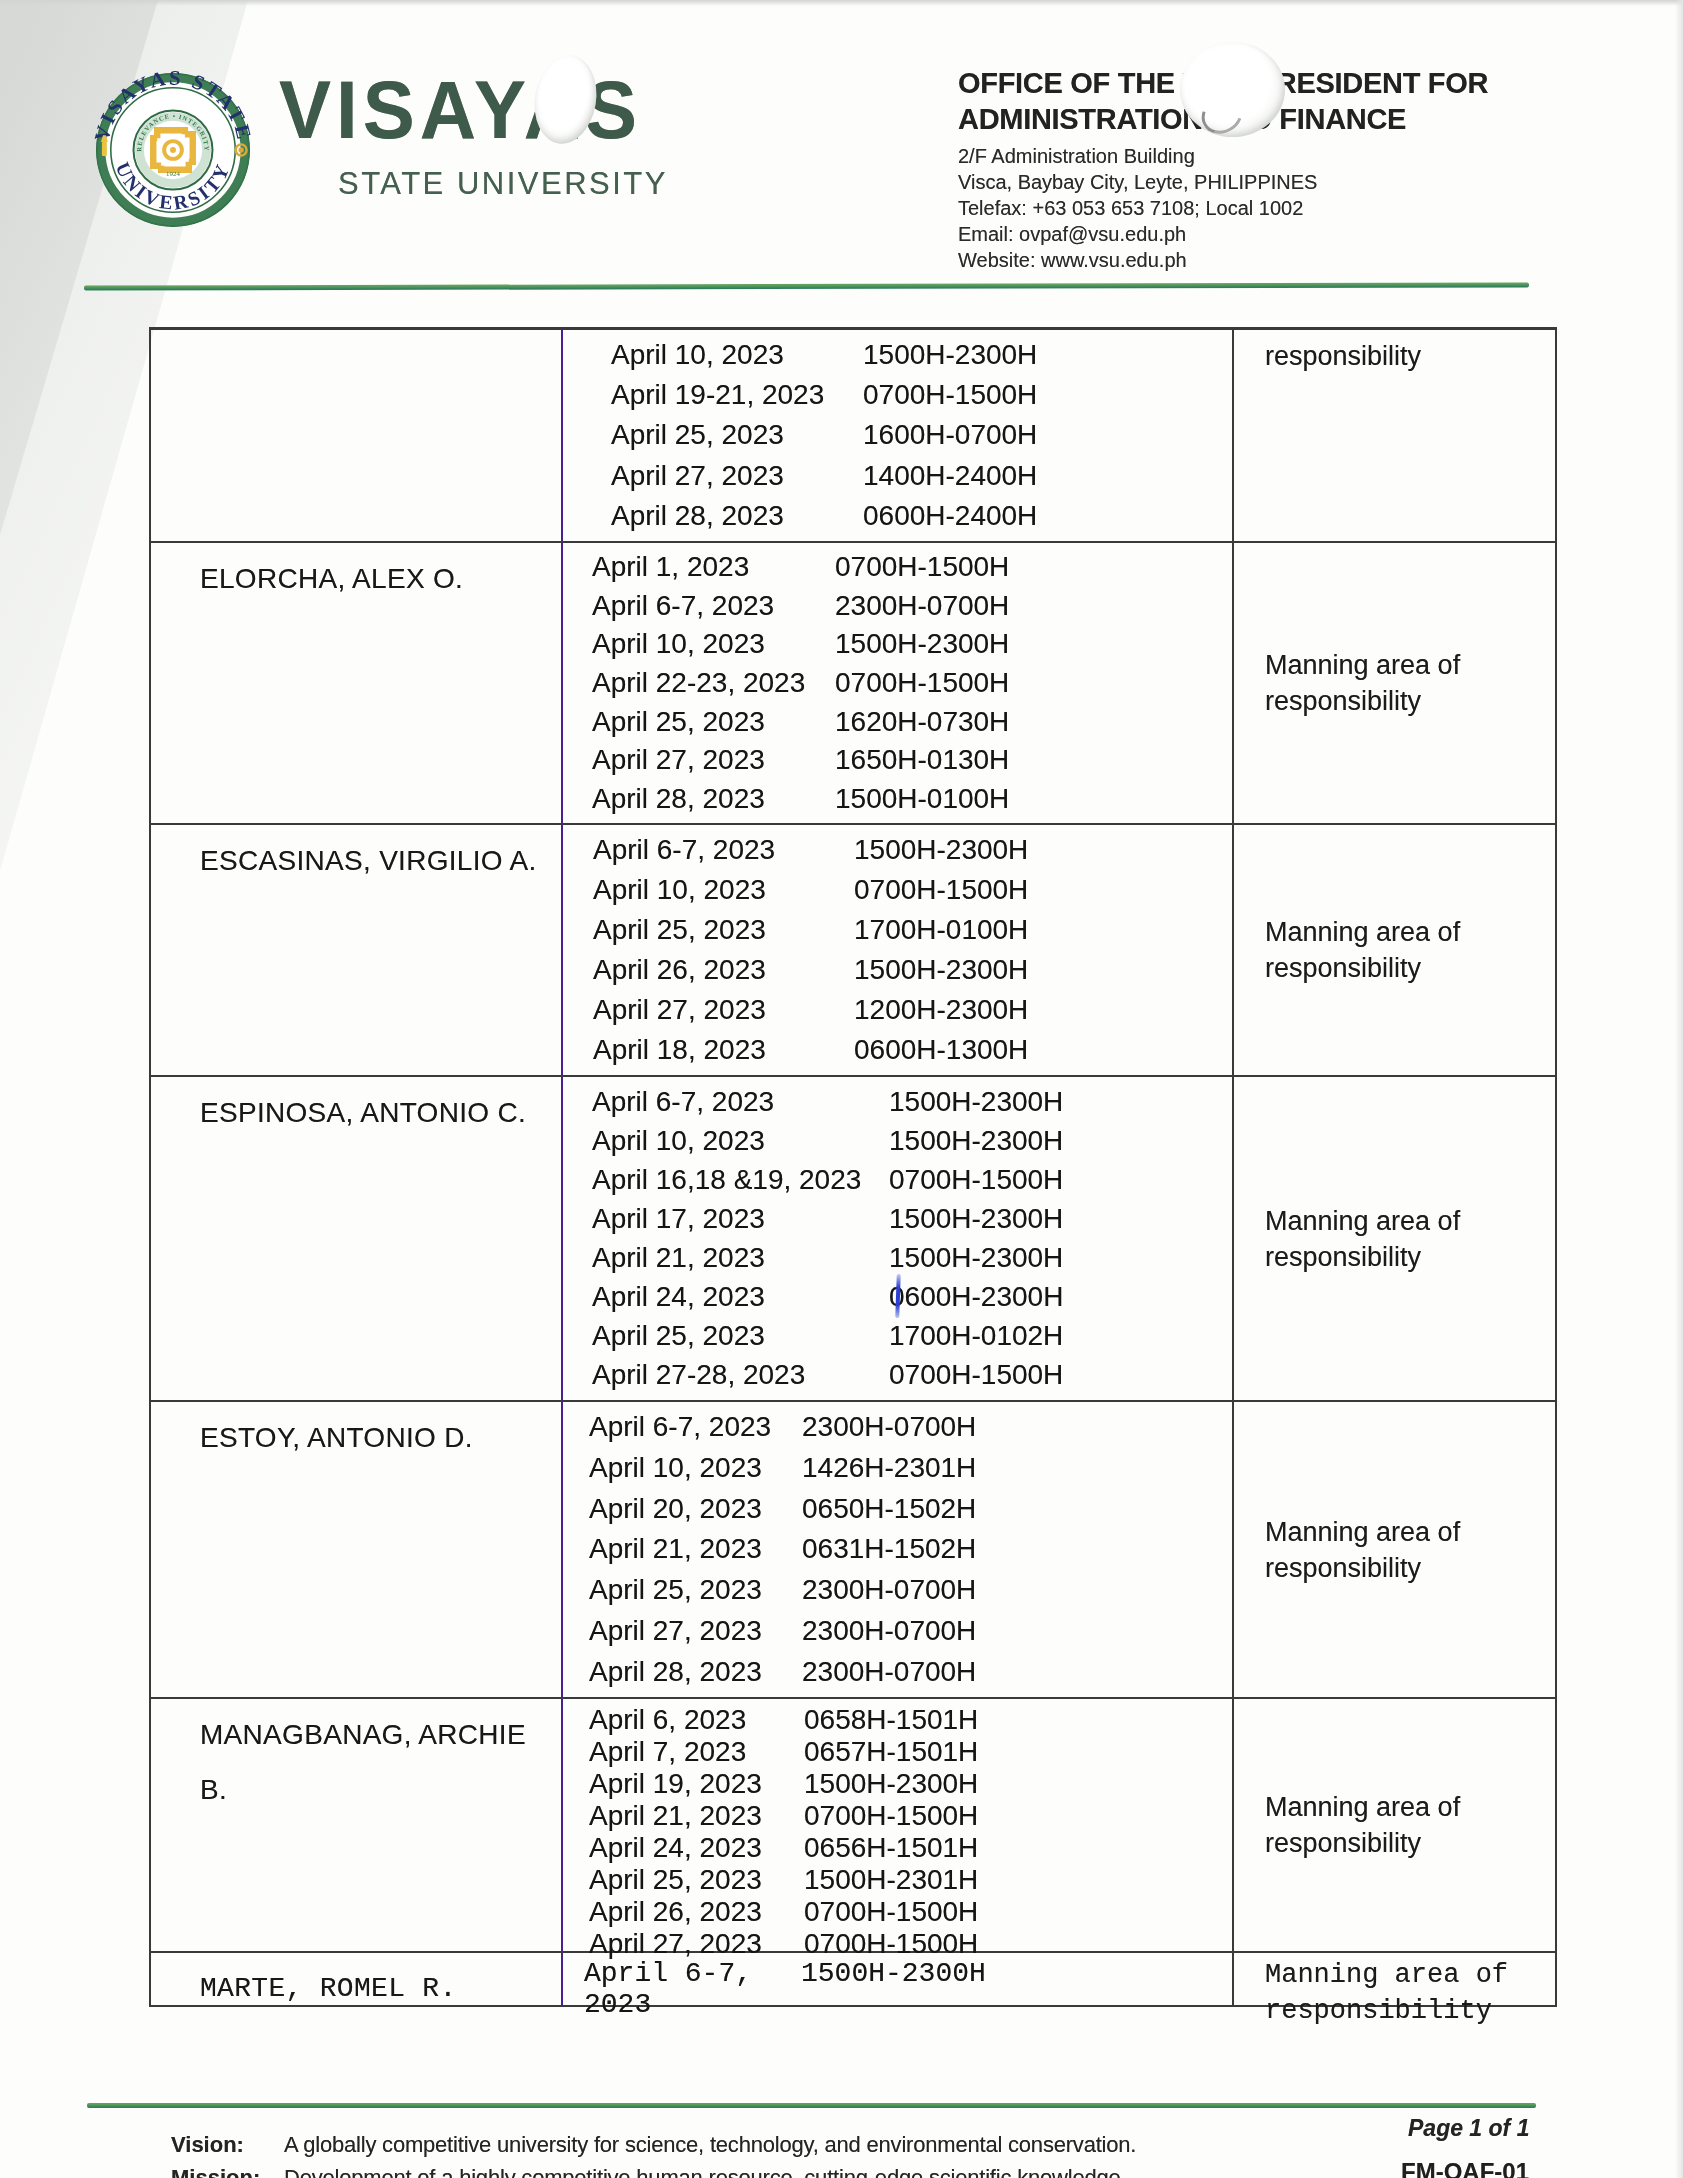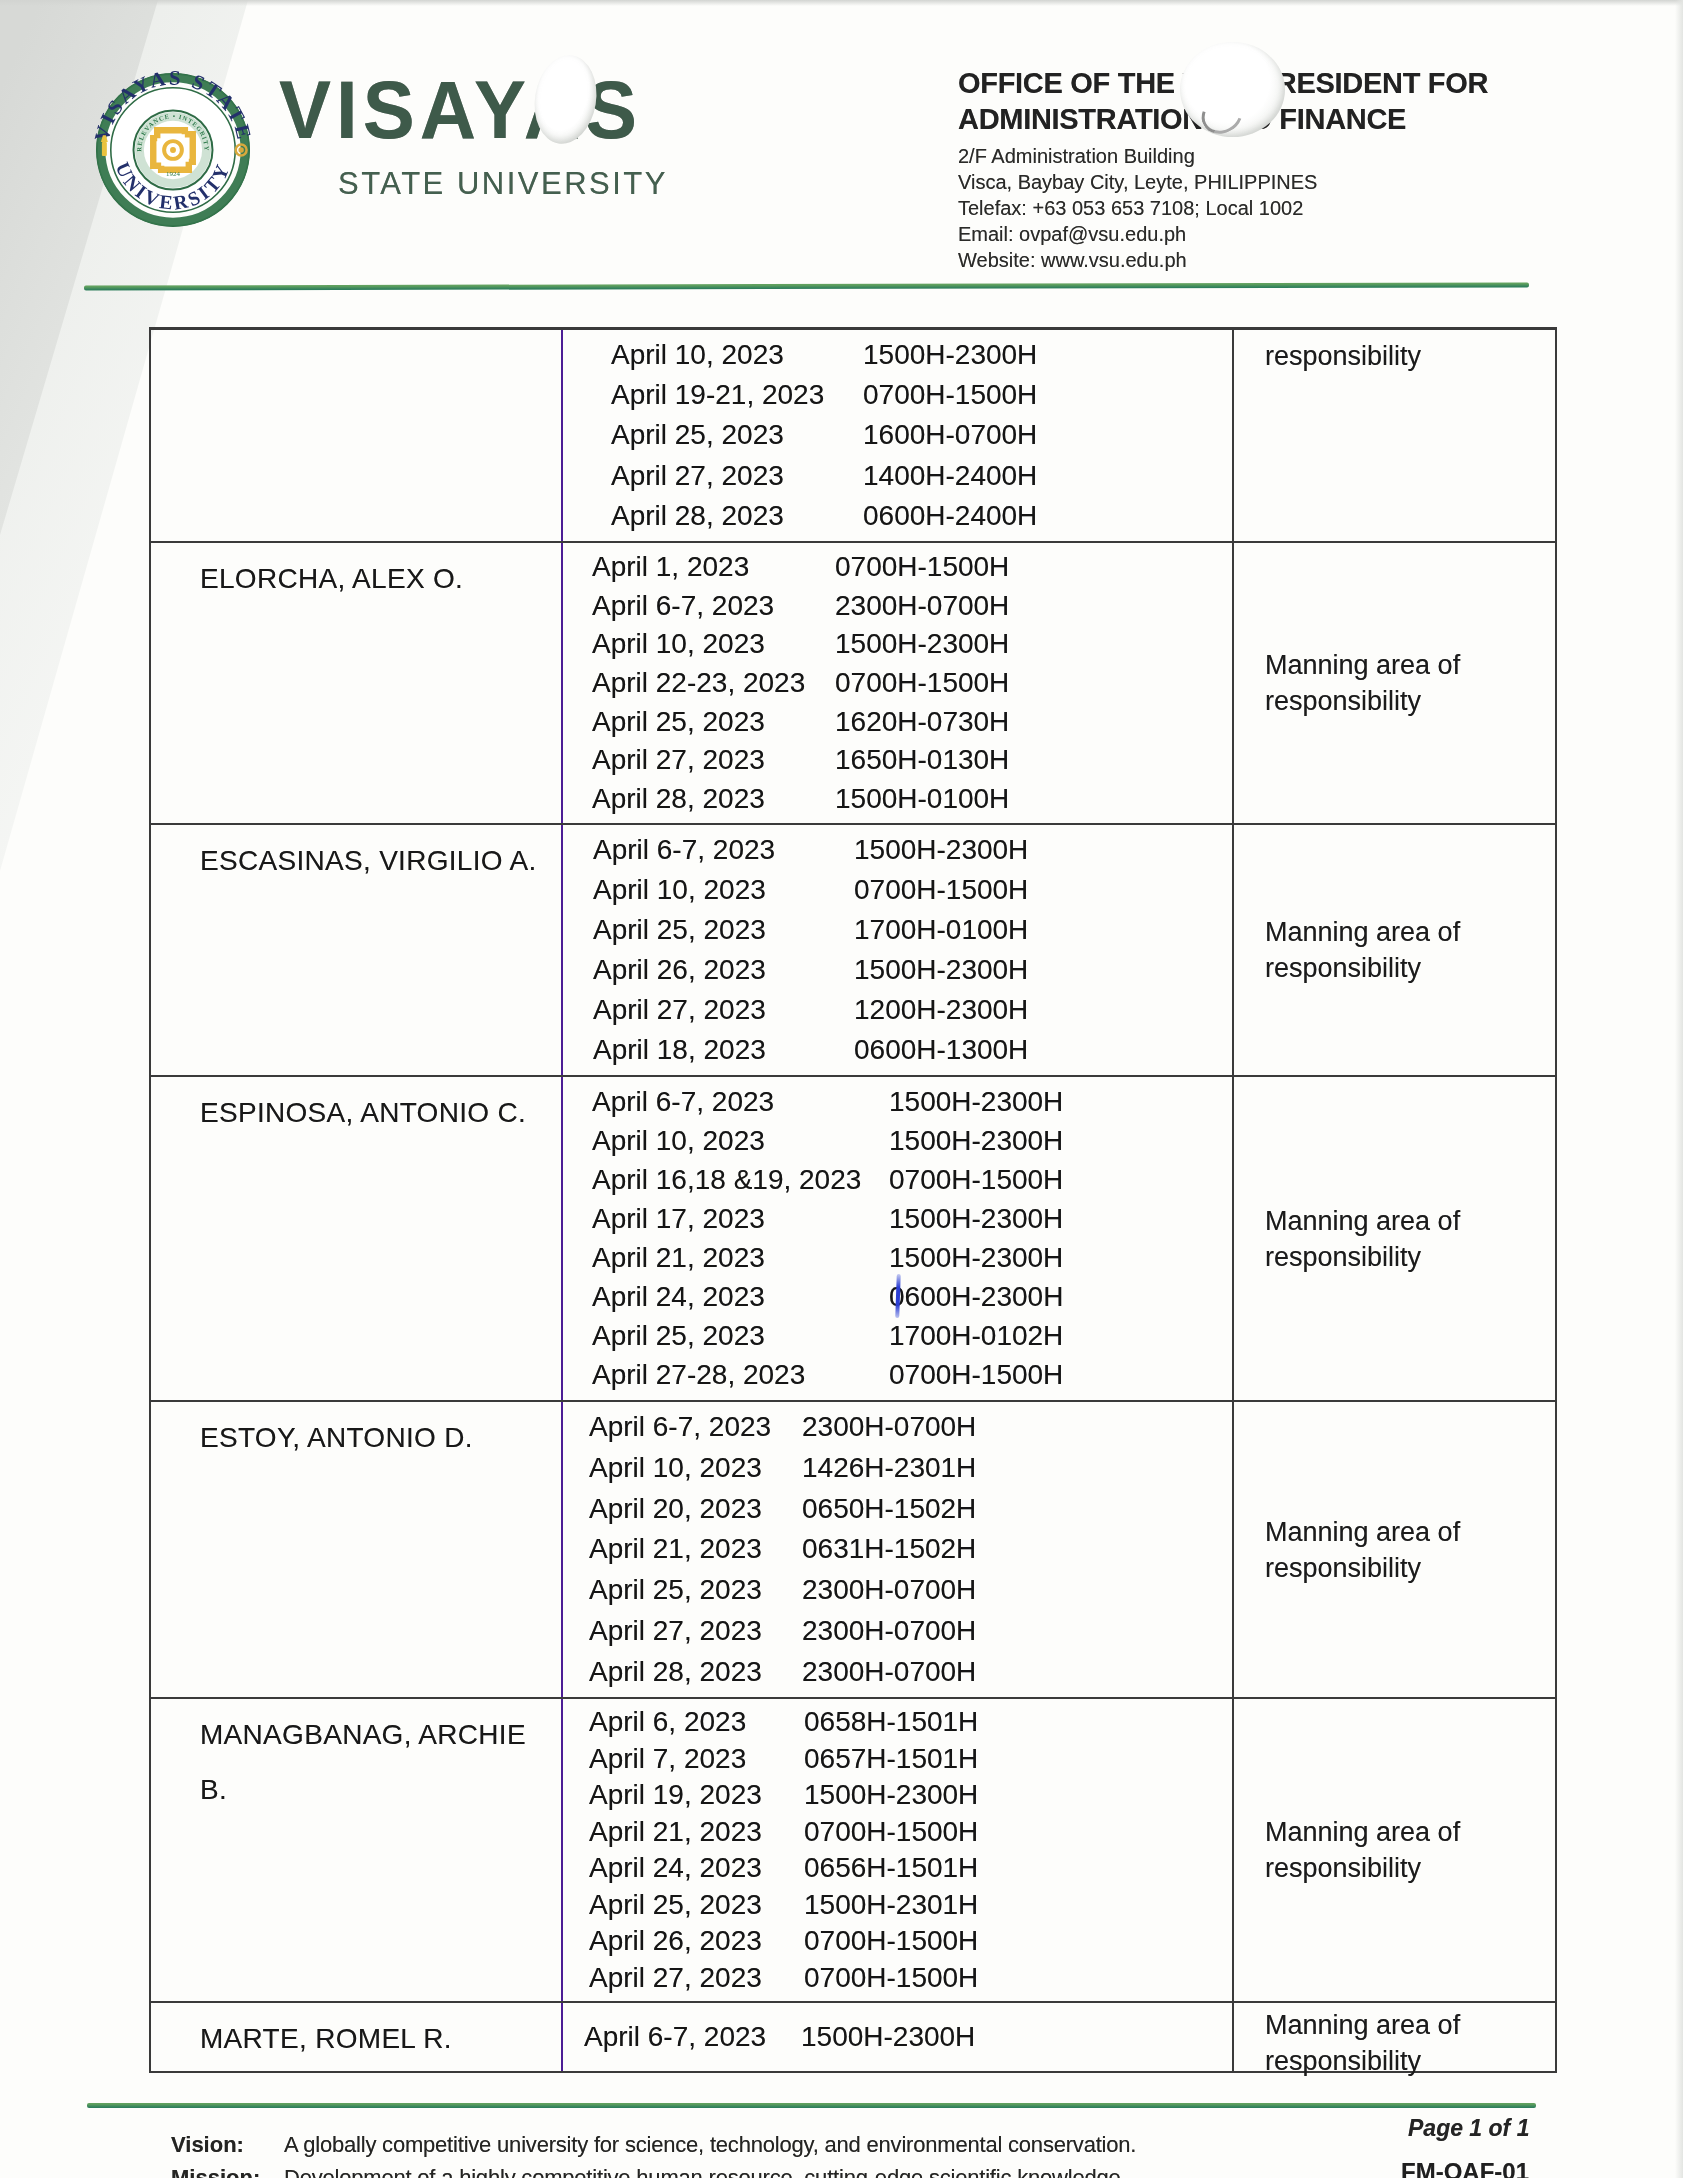--- a/index.html
+++ b/index.html
@@ -52,22 +52,22 @@
   .stime{white-space:nowrap;}
   .notes{flex:1;display:flex;flex-direction:column;justify-content:center;padding-left:22px;}
   .note-text{width:257px;font-size:27px;line-height:36px;color:#1b1b1b;margin-left:9px;}
   
   .r0{height:213px;} .r0 .sched{padding-left:48px;} .r0 .sdate{width:252px;}
   .r0 .notes{justify-content:flex-start;padding-top:8px;}
   .r1{height:282px;} .r1 .sched{padding-left:29px;} .r1 .sdate{width:243px;}
   .r2{height:252px;} .r2 .sched{padding-left:30px;} .r2 .sdate{width:261px;}
   .r3{height:325px;} .r3 .sched{padding-left:29px;} .r3 .sdate{width:297px;}
   .r4{height:297px;} .r4 .sched{padding-left:26px;} .r4 .sdate{width:213px;}
-  .r5{height:304px;justify-content:flex-end;} .r5 .sched{padding-left:26px;} .r5 .sdate{width:215px;}
-  .r6{height:68px;}  .r6 .sched{padding-left:21px;} .r6 .sdate{width:217px;}
+  .r5{height:254px;justify-content:flex-end;} .r5 .sched{padding-left:26px;} .r5 .sdate{width:215px;}
+  .r6{height:52px;font-family:Liberation Mono, monospace;}  .r6 .sched{padding-left:21px;} .r6 .sdate{width:217px;}
   .r6 .notes{justify-content:flex-start;padding-top:4px;}
   
   .pen-mark{position:relative;}
   .pen-mark::after{content:"";position:absolute;left:7px;top:-7px;width:3.5px;height:44px;
     background:linear-gradient(180deg,rgba(43,63,212,.25),#2b3fd4 30%,#2b3fd4 70%,rgba(43,63,212,.3));
     border-radius:2px;transform:rotate(2deg);}
   
   .footer-item{position:absolute;white-space:nowrap;}
   .page-no{left:1408px;top:2115px;font-size:23px;font-style:italic;font-weight:700;color:#242424;}
   .form-code{left:1401px;top:2158px;font-size:24px;font-weight:700;color:#1f1f1f;}

